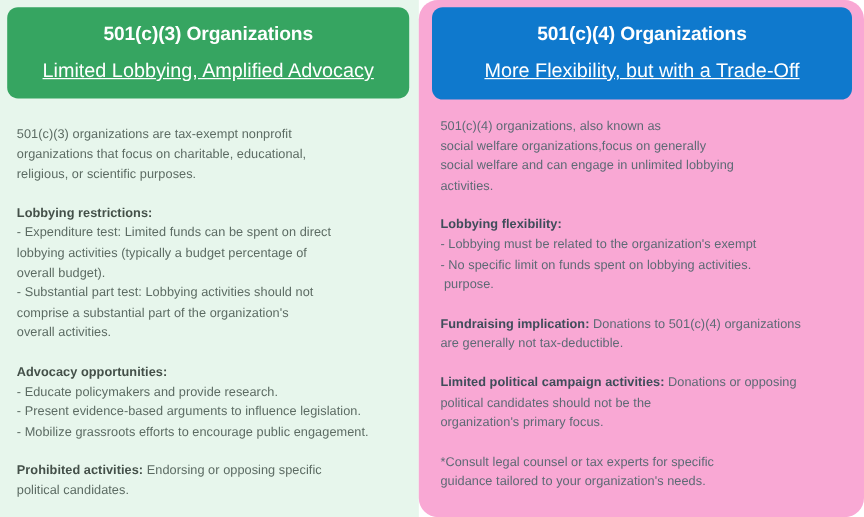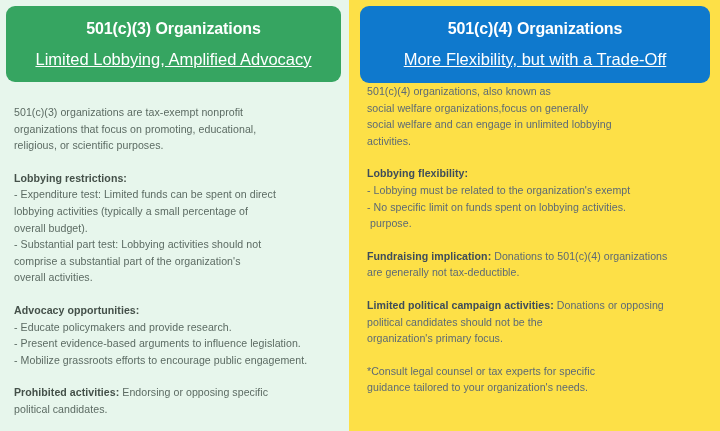--- a/index.html
+++ b/index.html
@@ -25,22 +25,23 @@
     box-sizing: border-box;
     height: 431px;
   }
   .col-left {
     width: 349px;
     background: #e7f6ec;
     padding: 6px 8px 0 6px;
   }
   .col-right {
     width: 371px;
-    background: #fde047;
+    background: #f9a8d4;
     padding: 6px 8px 0 11px;
+    border-radius: 16px;
   }
   .header-card {
     box-sizing: border-box;
     border-radius: 9px;
     text-align: center;
     color: #ffffff;
     padding: 9px 6px 11px 6px;
   }
   .header-green {
     background: #36a561;
@@ -72,20 +73,21 @@
     line-height: 16.6px;
     letter-spacing: 0.05px;
   }
   .body-left {
     color: #5c6b63;
     margin-top: 22px;
     padding-left: 8px;
   }
   .body-right {
     color: #5d6a75;
+    margin-top: 14px;
     padding-left: 7px;
   }
   .para {
     margin: 0 0 16px 0;
   }
   .para.tight {
     margin-bottom: 0;
   }
   .line {
     display: block;
@@ -108,28 +110,28 @@
 
     <div class="header-card header-green">
       <div class="header-title">501(c)(3) Organizations</div>
       <div class="header-sub">Limited Lobbying, Amplified Advocacy</div>
     </div>
 
     <div class="body-text body-left">
 
       <div class="para">
         <span class="line">501(c)(3) organizations are tax-exempt nonprofit</span>
-        <span class="line">organizations that focus on promoting, educational,</span>
+        <span class="line">organizations that focus on charitable, educational,</span>
         <span class="line">religious, or scientific purposes.</span>
       </div>
 
       <div class="para">
         <span class="line lbl">Lobbying restrictions:</span>
         <span class="line">- Expenditure test: Limited funds can be spent on direct</span>
-        <span class="line">lobbying activities (typically a small percentage of</span>
+        <span class="line">lobbying activities (typically a budget percentage of</span>
         <span class="line">overall budget).</span>
         <span class="line">- Substantial part test: Lobbying activities should not</span>
         <span class="line">comprise a substantial part of the organization's</span>
         <span class="line">overall activities.</span>
       </div>
 
       <div class="para">
         <span class="line lbl">Advocacy opportunities:</span>
         <span class="line">- Educate policymakers and provide research.</span>
         <span class="line">- Present evidence-based arguments to influence legislation.</span>

